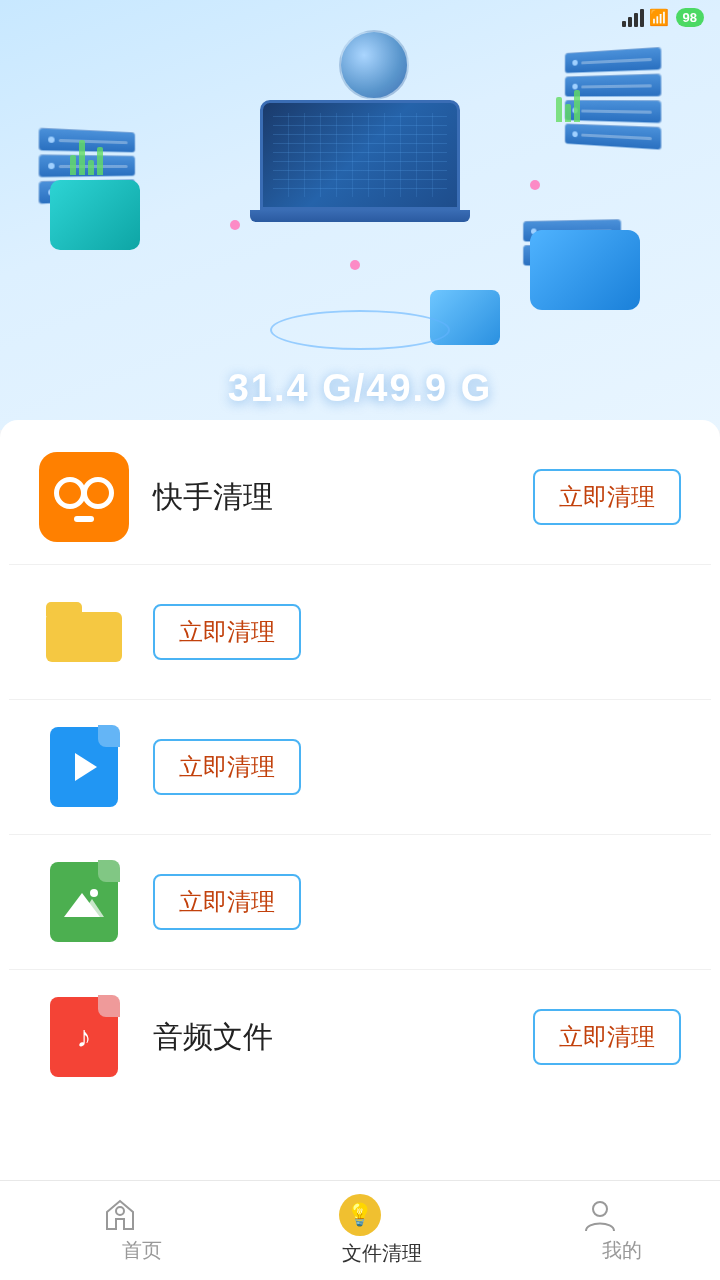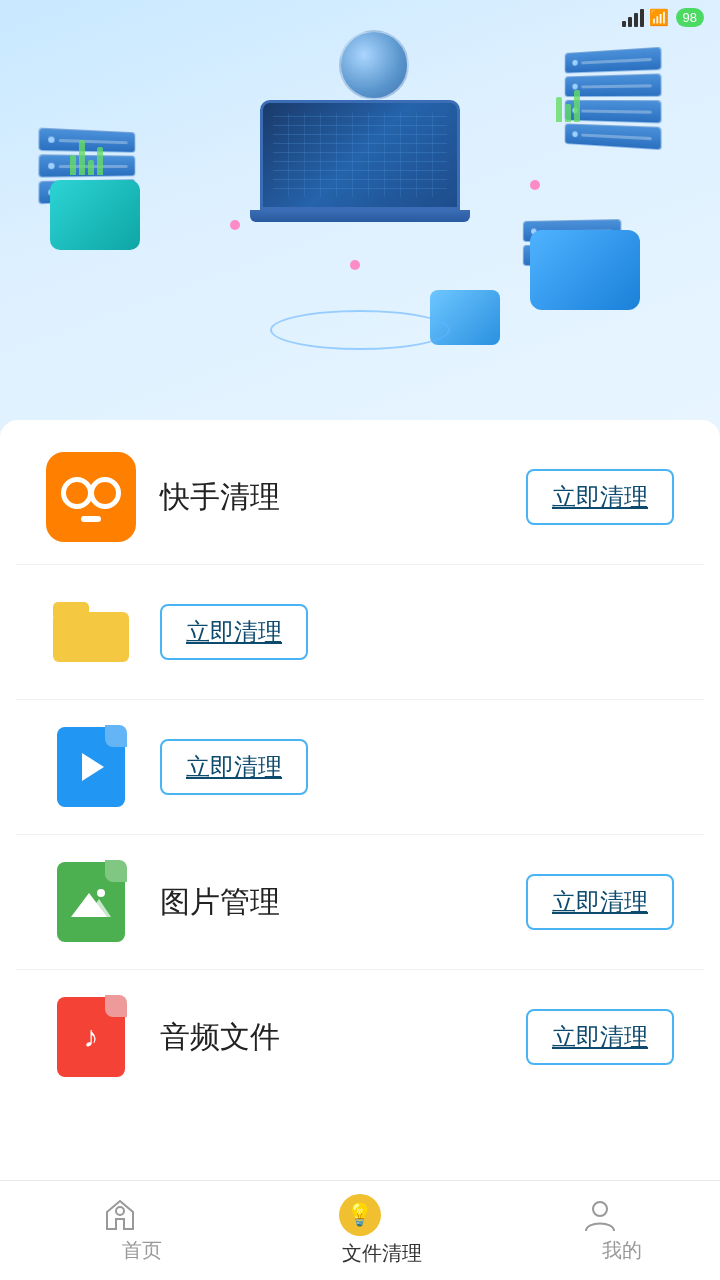--- a/index.html
+++ b/index.html
@@ -28,21 +28,21 @@
     .signal-bar {
       background: #333;
       width: 4px;
       border-radius: 1px;
     }
     .wifi-icon { font-size: 16px; color: #333; }
     .battery-badge {
       background: #4cd964;
       color: #fff;
       font-size: 13px;
-      font-weight: normal;
+      font-weight: bold;
       padding: 2px 7px;
       border-radius: 10px;
     }
 
     
     .hero {
       width: 720px;
       height: 430px;
       background: linear-gradient(160deg, #c8e8ff 0%, #ddf0ff 40%, #e8f5ff 100%);
       position: relative;
@@ -214,21 +214,21 @@
       text-shadow: 0 2px 12px rgba(0,100,200,0.4);
       white-space: nowrap;
       letter-spacing: 2px;
     }
 
     
     .main-content {
       background: white;
       border-radius: 18px 18px 0 0;
       margin-top: -10px;
-      padding: 10px 16px;
+      padding: 10px 9px;
       min-height: 860px;
       position: relative;
       z-index: 5;
     }
 
     .list-item {
       display: flex;
       align-items: center;
       padding: 22px 30px;
       border-bottom: 1px solid #f0f0f0;
@@ -239,27 +239,26 @@
     .item-label {
       flex: 1;
       font-size: 30px;
       color: #222;
       font-weight: 500;
     }
 
     .clean-btn {
       border: 2px solid #4ab3f4;
       background: white;
-      color: #0c4a6e;
+      color: #c2410c;
       font-size: 24px;
       padding: 10px 24px;
       border-radius: 8px;
       cursor: pointer;
       white-space: nowrap;
-      text-decoration: underline;
     }
 
     
     .kuaishou-icon {
       width: 90px; height: 90px;
       background: #ff8000;
       border-radius: 18px;
       display: flex;
       align-items: center;
       justify-content: center;
@@ -558,20 +557,21 @@
     </div>
     <div class="bar-chart" style="top:90px;right:140px;">
       <div class="bar-item" style="height:25px; background:rgba(100,220,100,0.8)"></div>
       <div class="bar-item" style="height:18px; background:rgba(100,220,100,0.8)"></div>
       <div class="bar-item" style="height:32px; background:rgba(100,220,100,0.8)"></div>
     </div>
 
     <div class="glow-ring" style="width:180px;height:40px;left:50%;transform:translateX(-50%);top:310px;border-color:rgba(100,180,255,0.6);"></div>
   </div>
 
+  <div class="storage-text">31.4 G/49.9 G</div>
 </div>
 
 <div class="main-content">
 
   <div class="list-item">
     <div class="kuaishou-icon">
       <div class="kuaishou-inner">
         <div class="kuaishou-circle-left"></div>
         <div class="kuaishou-circle-right"></div>
         <div class="kuaishou-bottom"></div>
@@ -601,21 +601,20 @@
   </div>
 
   <div class="list-item">
     <div class="photo-icon-wrap">
       <div class="photo-icon-shape">
         <div class="mountain-icon">
           <div class="sun-dot"></div>
         </div>
       </div>
     </div>
-    <span class="item-label">图片管理</span>
     <button class="clean-btn">立即清理</button>
   </div>
 
   <div class="list-item">
     <div class="audio-icon-wrap">
       <div class="audio-icon-shape">
         <span class="music-note">♪</span>
       </div>
     </div>
     <span class="item-label">音频文件</span>

